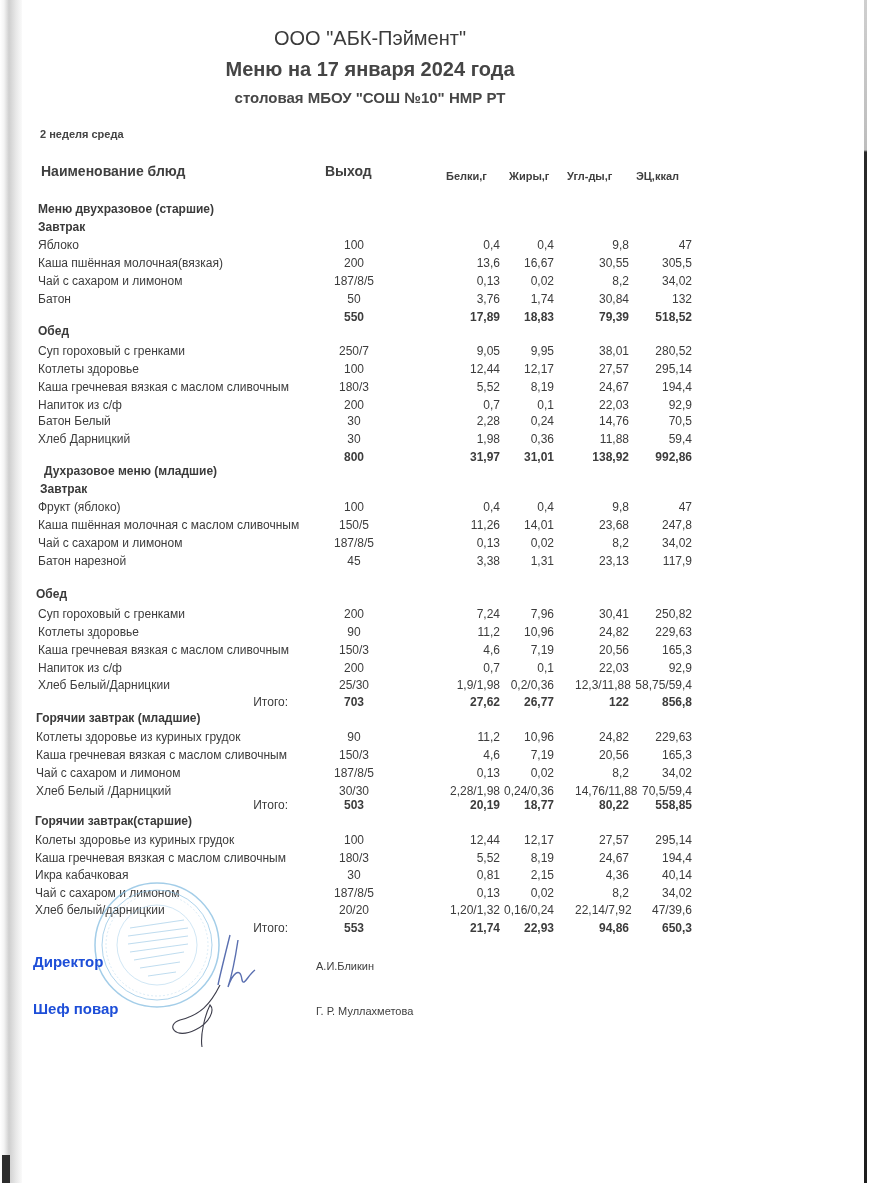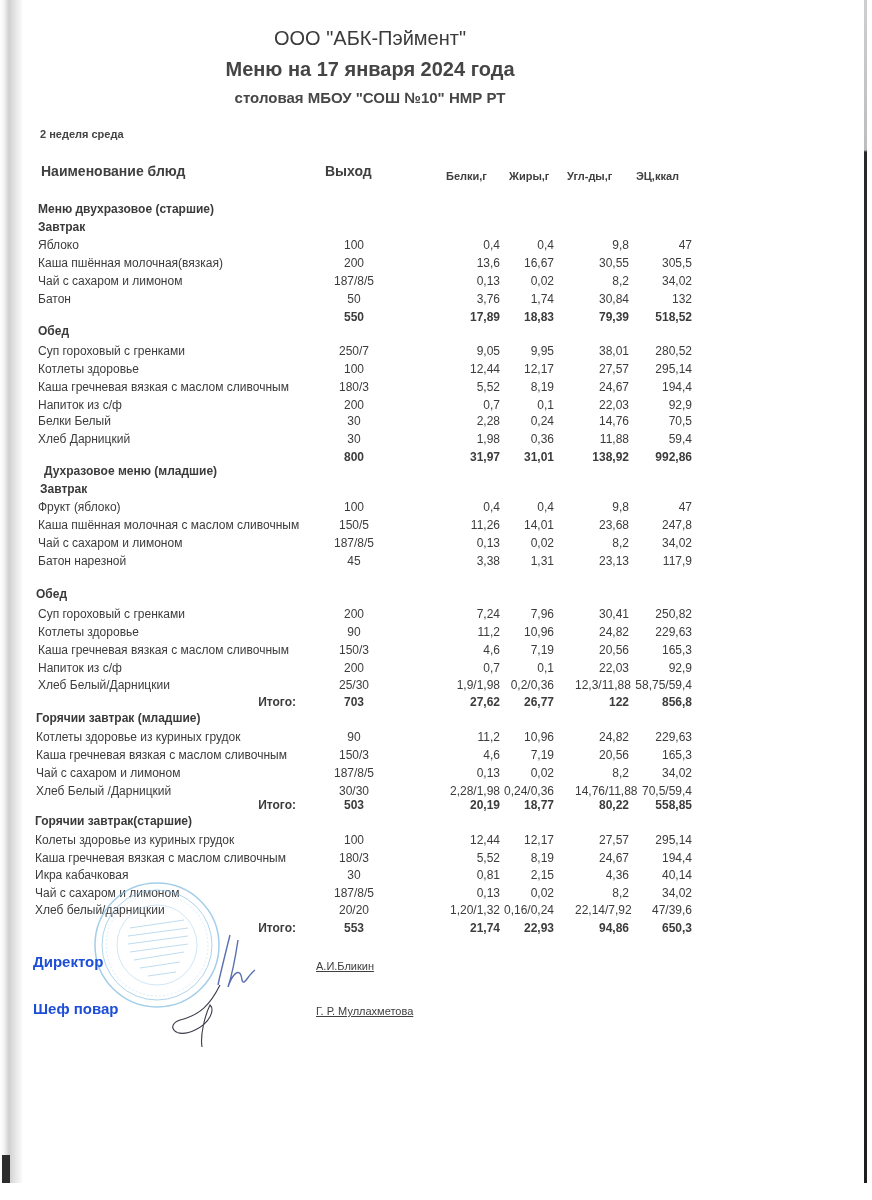--- a/index.html
+++ b/index.html
@@ -38,26 +38,26 @@
   .hdr.small { font-size: 11px; top: 170px; }
 
   .row { position: absolute; left: 0; width: 872px; height: 18px; font-size: 12px; line-height: 18px; color: #3c3c3c; }
   .row .name { position: absolute; left: 38px; white-space: nowrap; }
   .row .out { position: absolute; left: 306px; width: 96px; text-align: center; }
   .row .c1 { position: absolute; left: 420px; width: 80px; text-align: right; }
   .row .c2 { position: absolute; left: 500px; width: 54px; text-align: right; }
   .row .c3 { position: absolute; left: 556px; width: 54px; text-align: right; margin-left: 19px; }
   .row .c4 { position: absolute; left: 612px; width: 80px; text-align: right; }
   .row.bold { font-weight: bold; }
-  .row .itogo { position: absolute; left: 208px; width: 88px; text-align: right; font-weight: bold; }
+  .row .itogo { position: absolute; left: 200px; width: 88px; text-align: right; font-weight: normal; }
 
   .sec { position: absolute; left: 38px; font-size: 12px; font-weight: bold; color: #3a3a3a; white-space: nowrap; }
 
   .sign-label { position: absolute; left: 33px; font-size: 15px; font-weight: bold; color: #1d4ed8; }
-  .sign-name { position: absolute; left: 316px; font-size: 11px; color: #404040; text-decoration: underline; }
+  .sign-name { position: absolute; left: 316px; font-size: 11px; color: #404040; }
 
   .stamp { position: absolute; left: 92px; top: 880px; width: 130px; height: 130px; }
   .signature { position: absolute; left: 160px; top: 925px; width: 110px; height: 125px; }
 </style>
 </head>
 <body>
 
 <div class="scan-left"></div>
 <div class="scan-left-dark"></div>
 <div class="scan-right"></div>
@@ -149,21 +149,21 @@
   </div>
   <div class="row" style="top:396px">
     <span class="name">Напиток из с/ф</span>
     <span class="out">200</span>
     <span class="c1">0,7</span>
     <span class="c2">0,1</span>
     <span class="c3">22,03</span>
     <span class="c4">92,9</span>
   </div>
   <div class="row" style="top:412px">
-    <span class="name">Белки Белый</span>
+    <span class="name">Батон Белый</span>
     <span class="out">30</span>
     <span class="c1">2,28</span>
     <span class="c2">0,24</span>
     <span class="c3">14,76</span>
     <span class="c4">70,5</span>
   </div>
   <div class="row" style="top:430px">
     <span class="name">Хлеб Дарницкий</span>
     <span class="out">30</span>
     <span class="c1">1,98</span>

